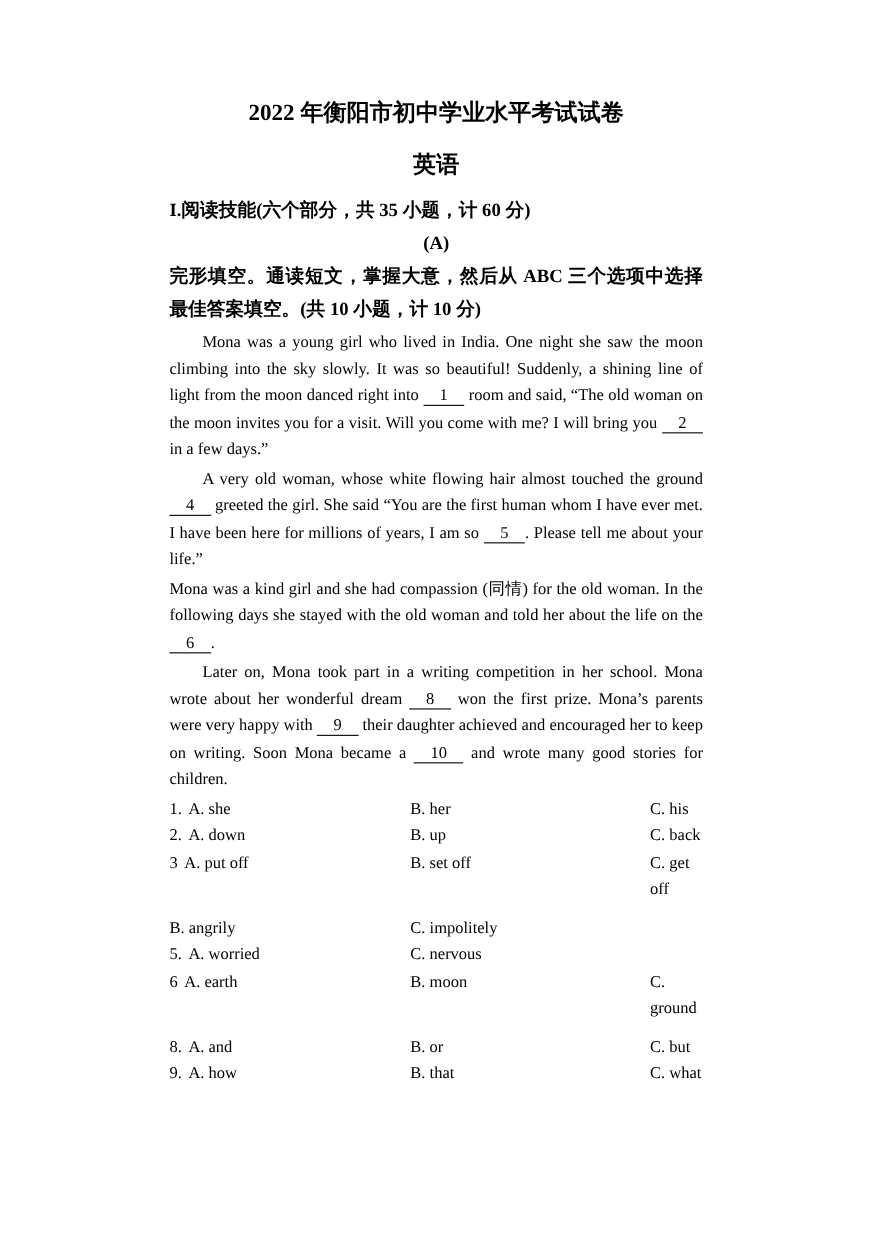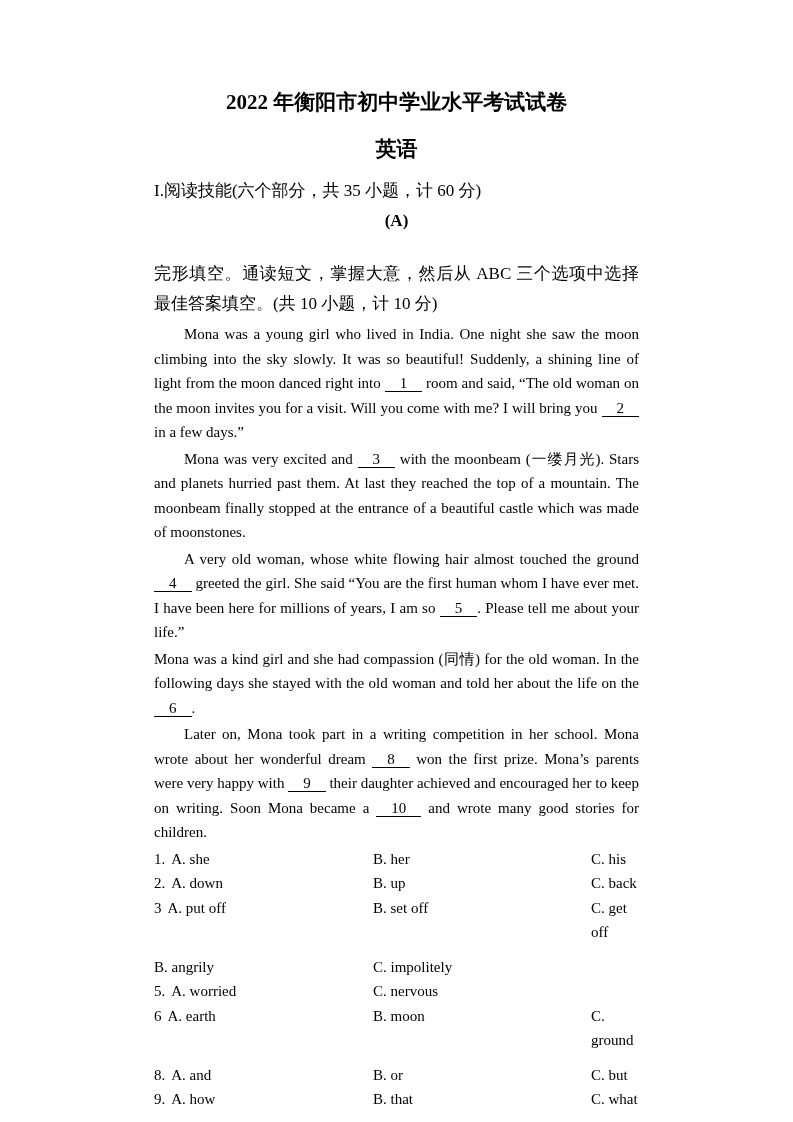--- a/index.html
+++ b/index.html
@@ -22,36 +22,35 @@
     line-height: 1.2;
   }
   .subject {
     font-size: 21px;
     font-weight: bold;
     text-align: center;
     margin-top: 20px;
   }
   .section-heading {
     font-size: 17px;
-    font-weight: normal;
+    font-weight: bold;
     line-height: 30px;
     margin-top: 13px;
   }
   .part-label {
     font-size: 17px;
     font-weight: bold;
     text-align: center;
     line-height: 30px;
   }
   .instructions {
     font-size: 17px;
-    font-weight: normal;
+    font-weight: bold;
     line-height: 30px;
     text-align: justify;
-    margin-top: 23px;
   }
   .passage { margin-top: 3px; }
   .para {
     font-size: 15px;
     line-height: 24.5px;
     text-align: justify;
     text-indent: 2em;
     margin: 2px 0;
   }
   .para.noindent { text-indent: 0; }
@@ -75,21 +74,20 @@
 <body>
 
 <div class="page">
   <div class="title">2022 年衡阳市初中学业水平考试试卷</div>
   <div class="subject">英语</div>
   <div class="section-heading">I.阅读技能(六个部分，共 35 小题，计 60 分)</div>
   <div class="part-label">(A)</div>
   <div class="instructions">完形填空。通读短文，掌握大意，然后从 ABC 三个选项中选择最佳答案填空。(共 10 小题，计 10 分)</div>
   <div class="passage">
       <p class="para">Mona was a young girl who lived in India. One night she saw the moon climbing into the sky slowly. It was so beautiful! Suddenly, a shining line of light from the moon danced right into <span class="blank">1</span> room and said, “The old woman on the moon invites you for a visit. Will you come with me? I will bring you <span class="blank">2</span> in a few days.”</p>
-      <p class="para">Mona was very excited and <span class="blank">3</span> with the moonbeam (一缕月光). Stars and planets hurried past them. At last they reached the top of a mountain. The moonbeam finally stopped at the entrance of a beautiful castle which was made of moonstones.</p>
       <p class="para">A very old woman, whose white flowing hair almost touched the ground <span class="blank">4</span> greeted the girl. She said “You are the first human whom I have ever met. I have been here for millions of years, I am so <span class="blank">5</span>. Please tell me about your life.”</p>
       <p class="para noindent">Mona was a kind girl and she had compassion (同情) for the old woman. In the following days she stayed with the old woman and told her about the life on the <span class="blank">6</span>.</p>
       <p class="para">Later on, Mona took part in a writing competition in her school. Mona wrote about her wonderful dream <span class="blank">8</span> won the first prize. Mona’s parents were very happy with <span class="blank">9</span> their daughter achieved and encouraged her to keep on writing. Soon Mona became a <span class="blank">10</span> and wrote many good stories for children.</p>
     </div>
   <div class="options">
       <div class="opt-row">
         <div><span class="qnum">1.</span><span>A. she</span></div>
         <div>B. her</div>
         <div>C. his</div>
       </div>

